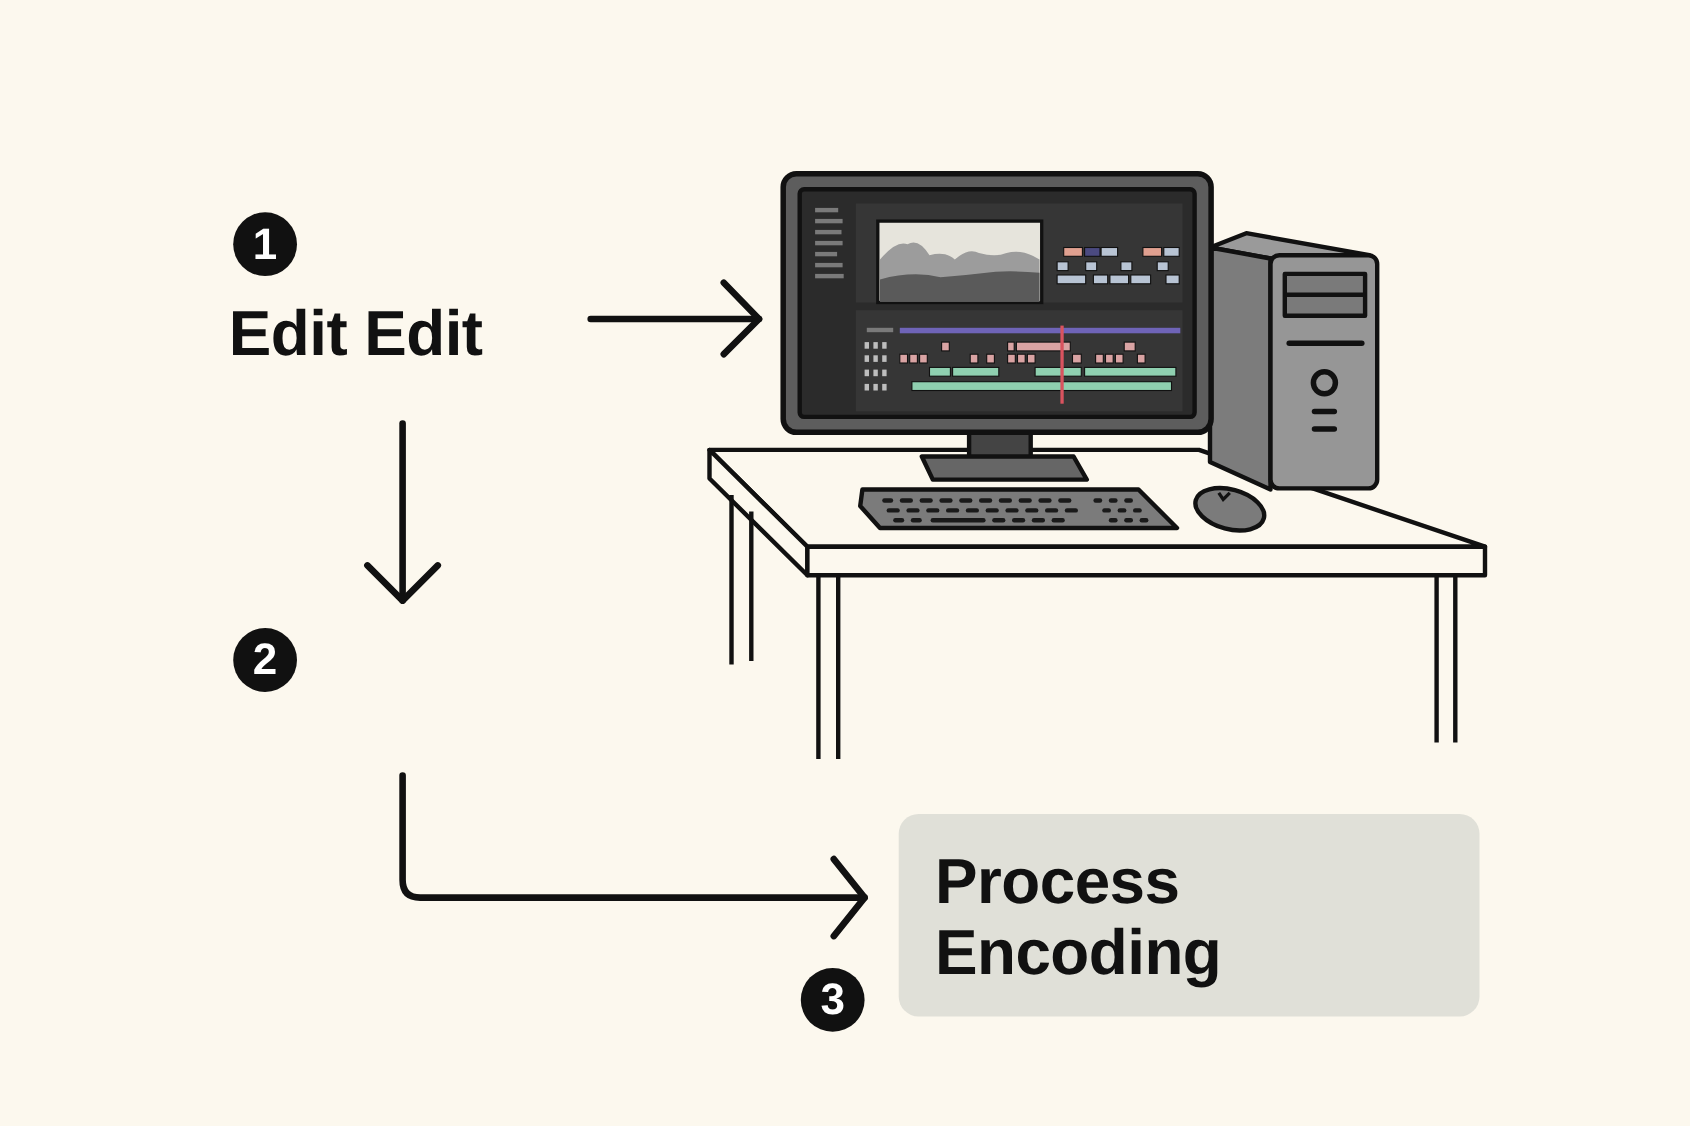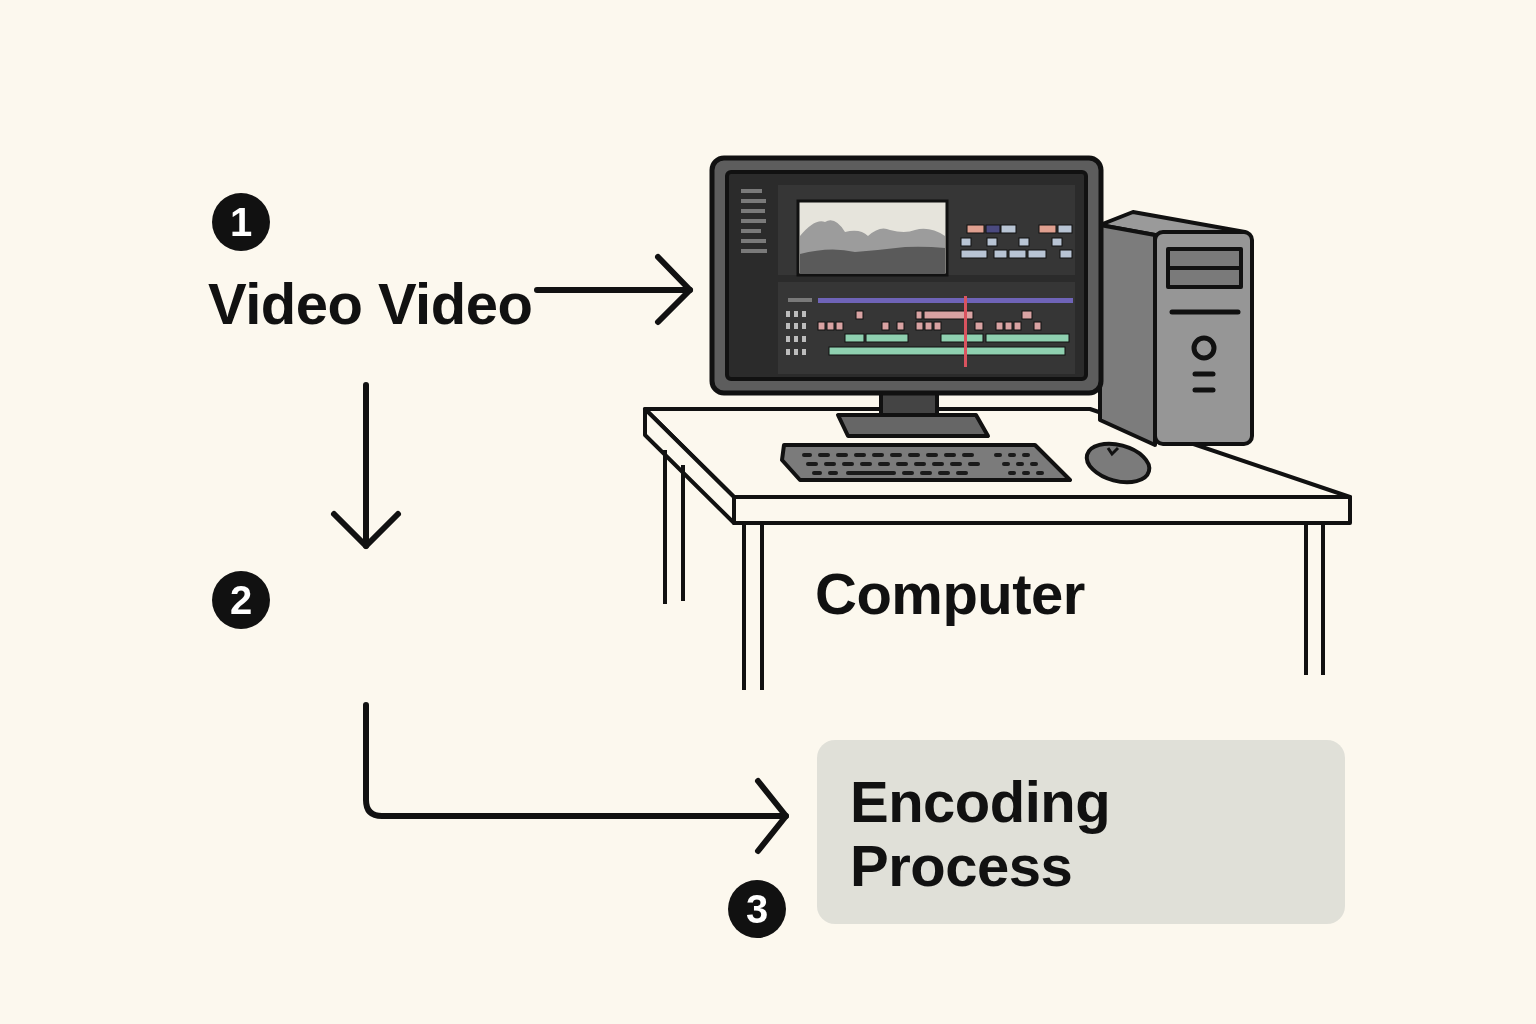--- a/index.html
+++ b/index.html
@@ -210,23 +210,22 @@
   <g>
     <ellipse cx="1118" cy="463" rx="32" ry="18" transform="rotate(15 1118 463)" fill="#7b7b7b" stroke="#111" stroke-width="4"></ellipse>
     <path d="M1108 448 L1112 454 L1118 448" fill="none" stroke="#111" stroke-width="3"></path>
   </g>
 </svg>
 
 <div class="step-badge" style="left:212px;top:193px;">1</div>
 <div class="step-badge" style="left:212px;top:571px;">2</div>
 <div class="step-badge" style="left:728px;top:880px;">3</div>
 
-<div id="edit-label" class="label">Video Video</div>
+<div id="edit-label" class="label">Edit Edit</div>
 
 <div id="workstation-label" class="label">
-  <div>Computer</div>
 </div>
 
 <div id="encoding-box"></div>
 <div id="encoding-label" class="label">
+  <div>Process</div>
   <div>Encoding</div>
-  <div>Process</div>
 </div>
 
 </body></html>

